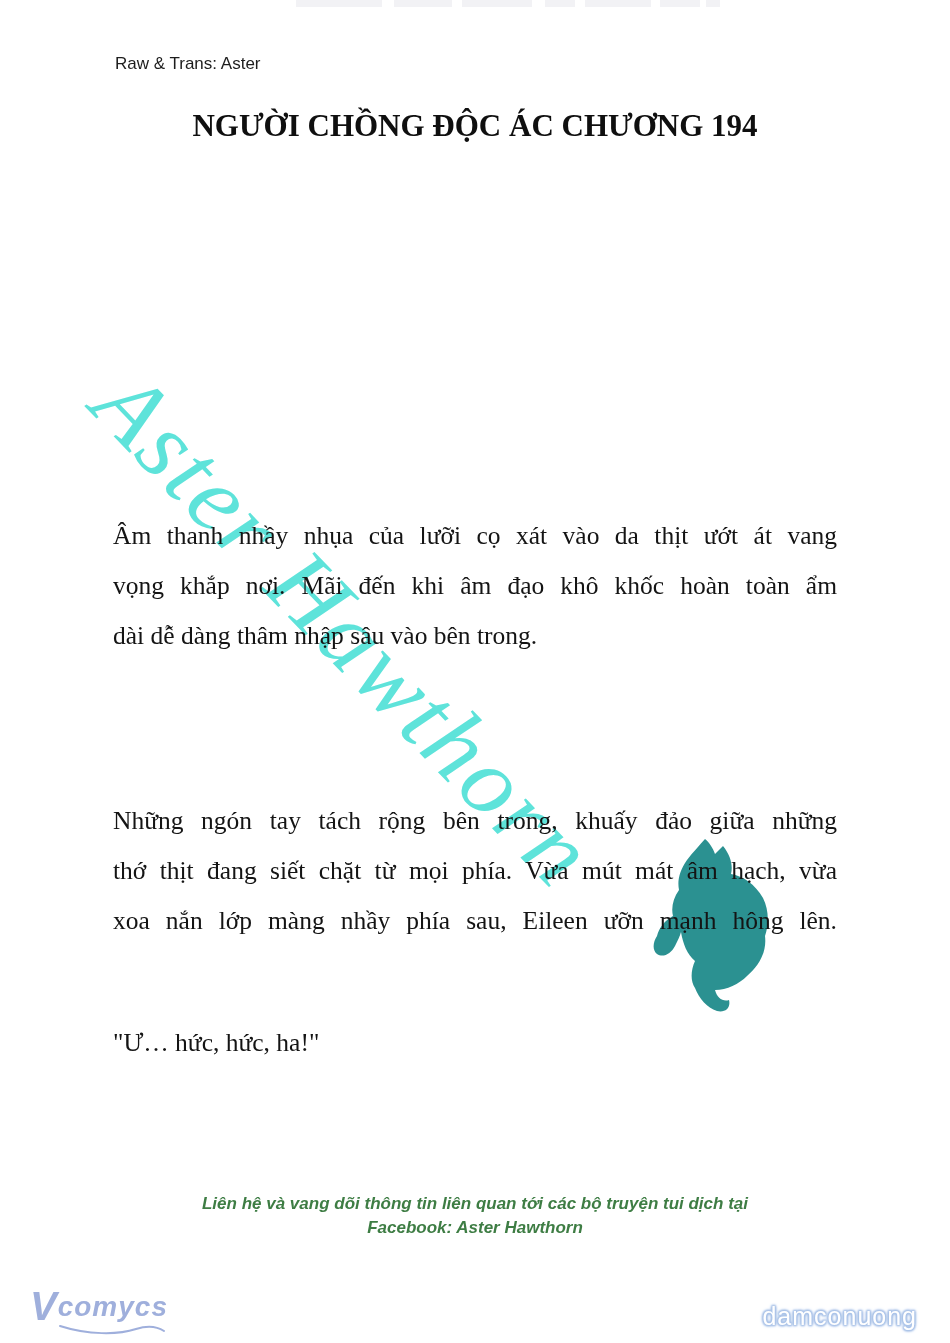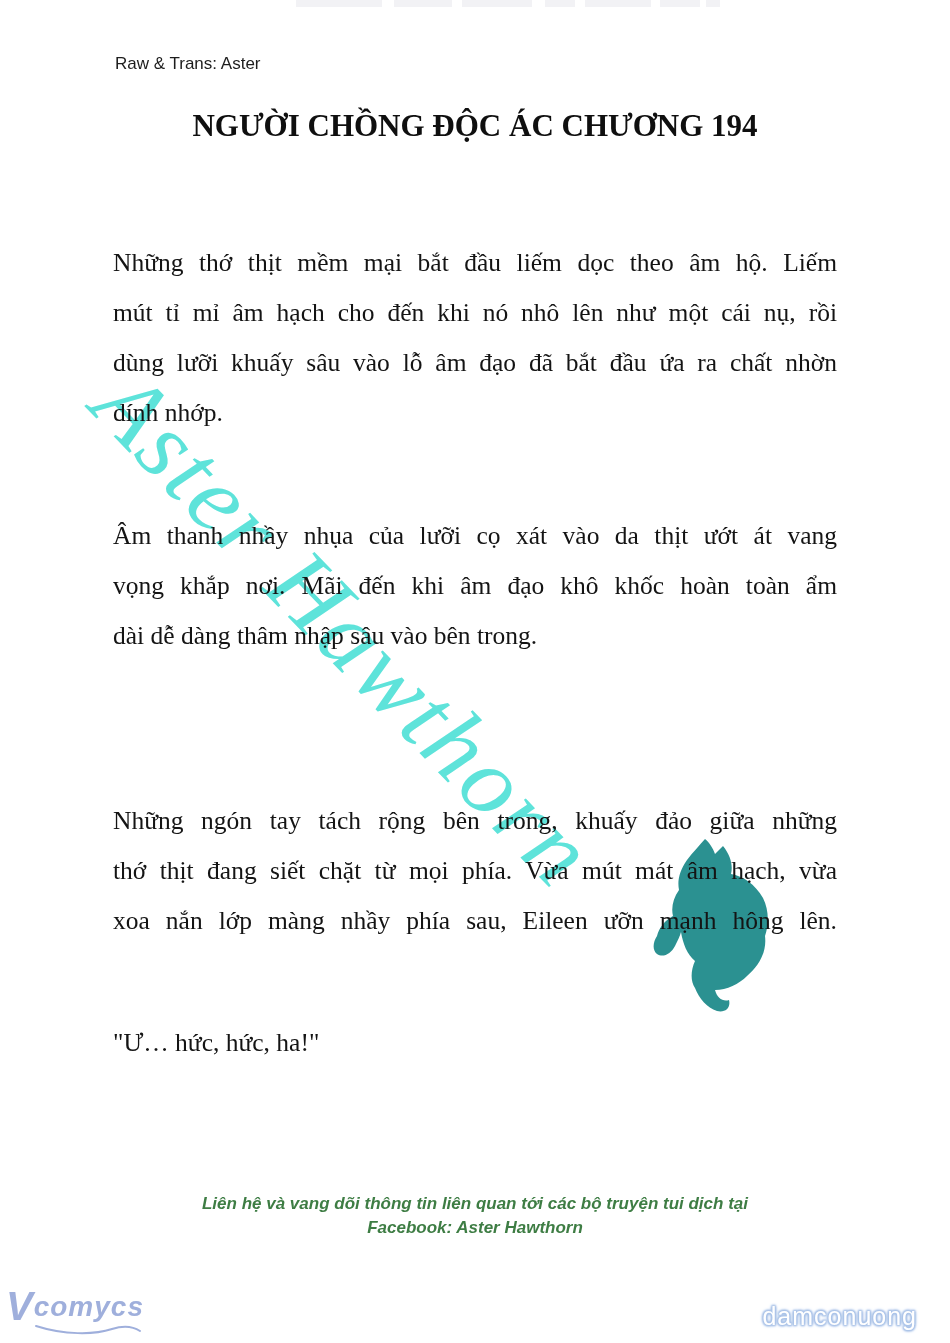--- a/index.html
+++ b/index.html
@@ -103,21 +103,21 @@
     font-family: "Liberation Sans", sans-serif;
     font-weight: bold;
     font-style: italic;
     font-size: 17px;
     line-height: 23.5px;
     color: var(--notice-color, #3E7D44);
   }
 
   .logo {
     position: absolute;
-    left: 6px;
+    left: 30px;
     top: 1284px;
     z-index: 2;
     font-family: "Liberation Sans", sans-serif;
     font-weight: bold;
     font-style: italic;
     color: var(--logo-color, #8FA2D6);
     opacity: 0.85;
     letter-spacing: 1px;
   }
   .logo .big-v { font-size: 40px; vertical-align: -4px; }
@@ -178,26 +178,20 @@
       C120,56 108,48 96,46
       C98,38 96,28 88,18
       L80,26
       C78,20 74,14 70,11 Z"></path>
   </svg>
 
   <div class="credit">Raw &amp; Trans: Aster</div>
 
   <h1 class="title">NGƯỜI CHỒNG ĐỘC ÁC CHƯƠNG 194</h1>
 
-  <div class="para p1">
-    <div class="ln">Những thớ thịt mềm mại bắt đầu liếm dọc theo âm hộ. Liếm</div>
-    <div class="ln">mút tỉ mỉ âm hạch cho đến khi nó nhô lên như một cái nụ, rồi</div>
-    <div class="ln">dùng lưỡi khuấy sâu vào lỗ âm đạo đã bắt đầu ứa ra chất nhờn</div>
-    <div class="ln last">dính nhớp.</div>
-  </div>
 
   <div class="para p2">
     <div class="ln">Âm thanh nhầy nhụa của lưỡi cọ xát vào da thịt ướt át vang</div>
     <div class="ln">vọng khắp nơi. Mãi đến khi âm đạo khô khốc hoàn toàn ẩm</div>
     <div class="ln last">dài dễ dàng thâm nhập sâu vào bên trong.</div>
   </div>
 
   <div class="para p3">
     <div class="ln">Những ngón tay tách rộng bên trong, khuấy đảo giữa những</div>
     <div class="ln">thớ thịt đang siết chặt từ mọi phía. Vừa mút mát âm hạch, vừa</div>

